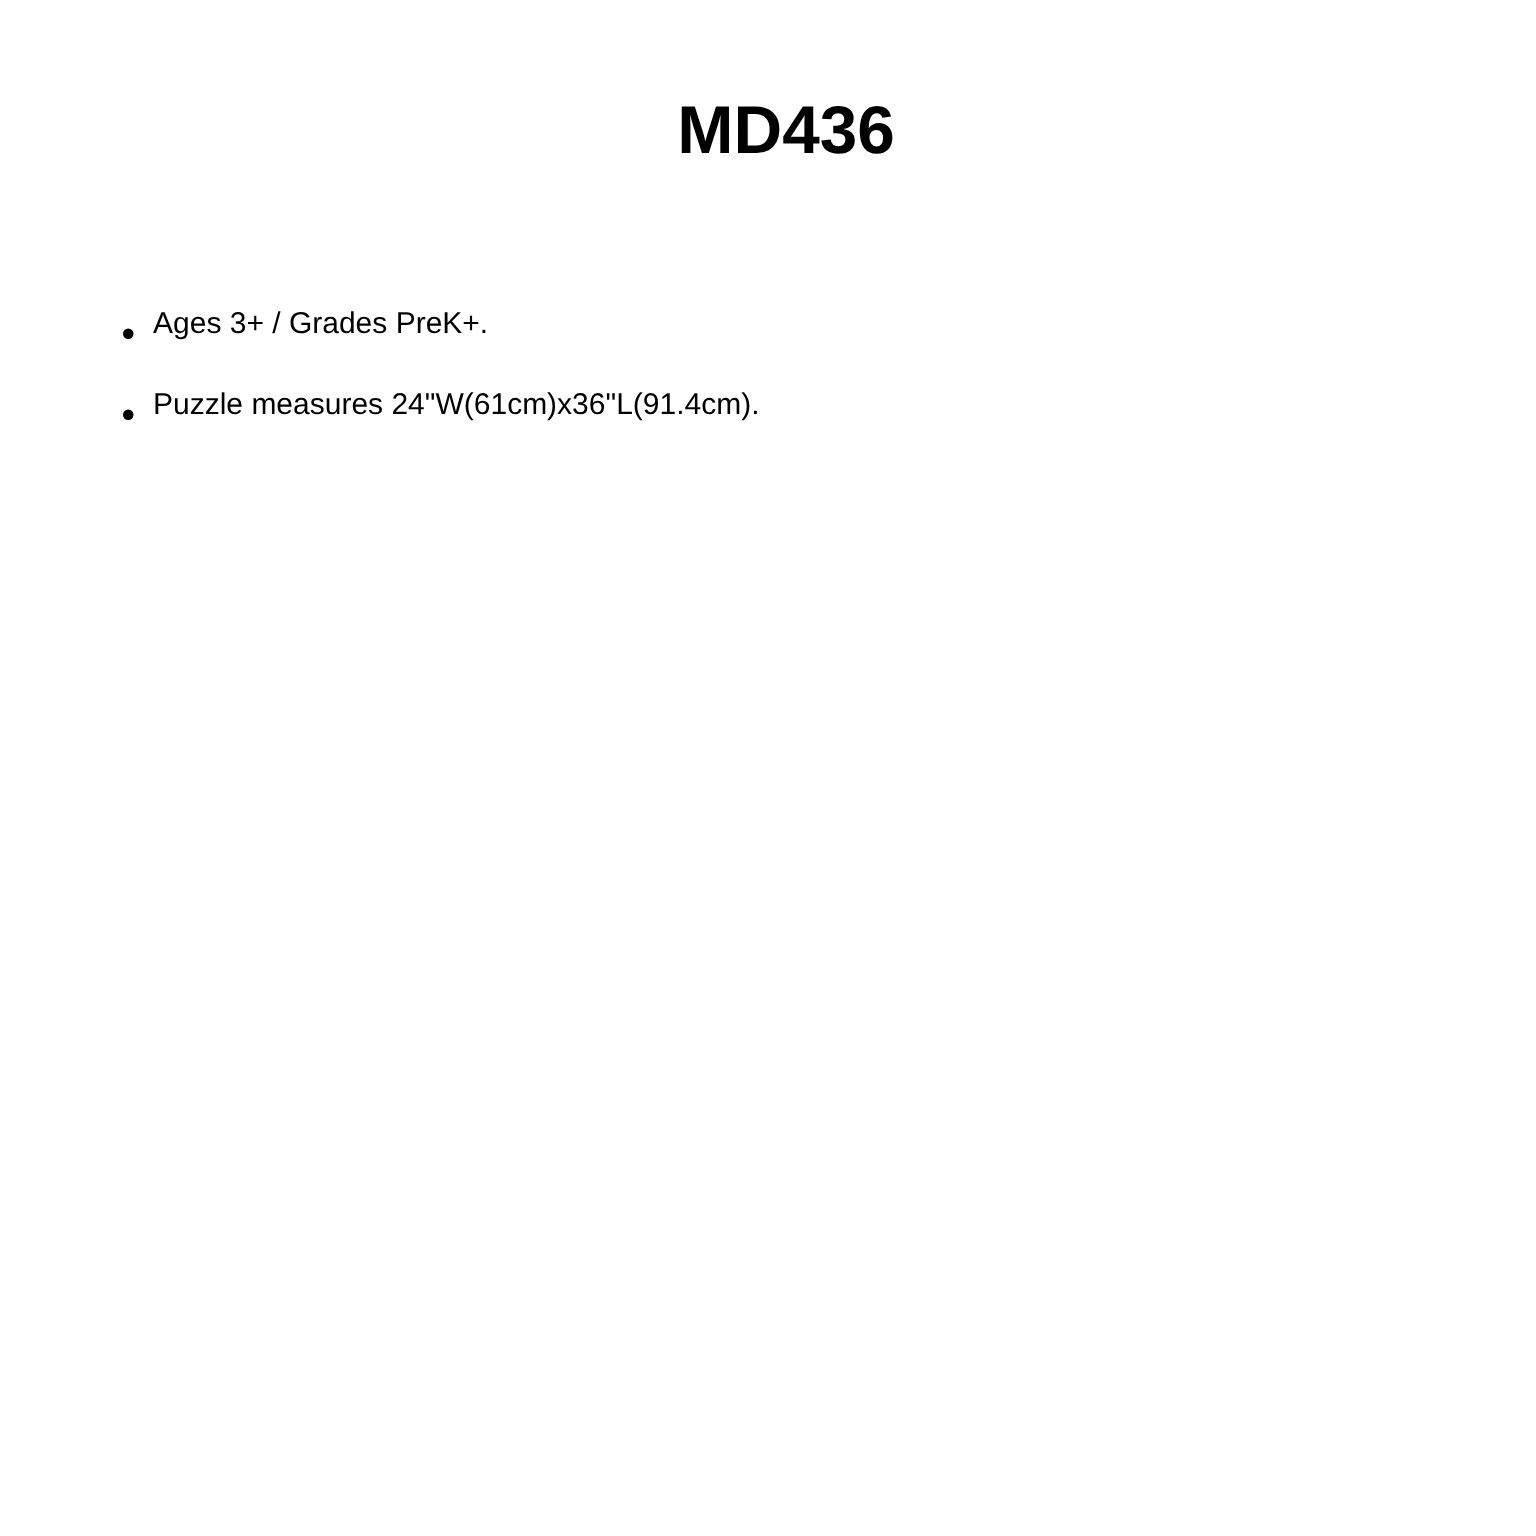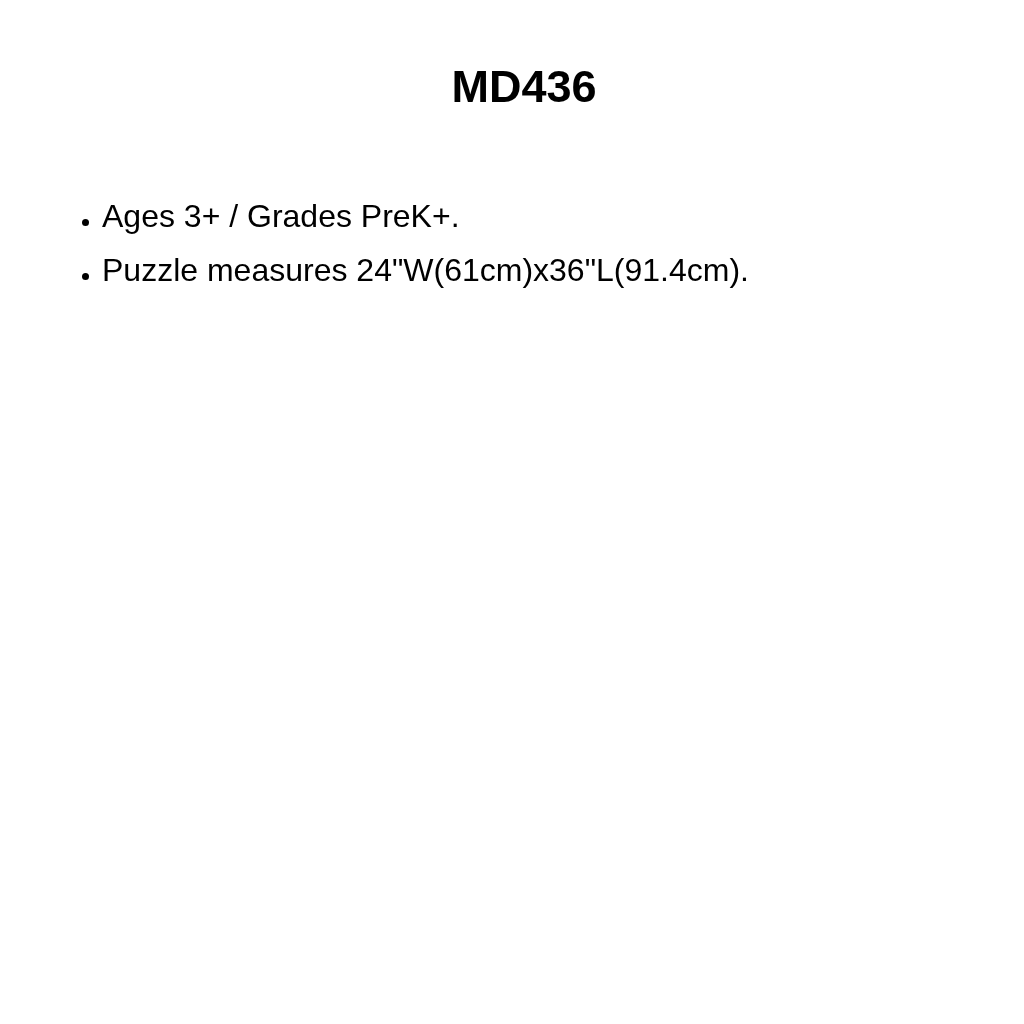--- a/index.html
+++ b/index.html
@@ -43,21 +43,21 @@
   .bullet-dot {
     flex: 0 0 auto;
     width: 7px;
     height: 7px;
     border-radius: 50%;
     background: #000000;
     margin-top: 29px;
     margin-right: 13px;
   }
   .bullet-text {
-    font-size: 32px;
+    font-size: 20px;
     line-height: 53px;
     max-width: 790px;
     color: #000000;
     text-align: right;
   }
 </style>
 </head>
 <body>
 
 <div class="slide">

